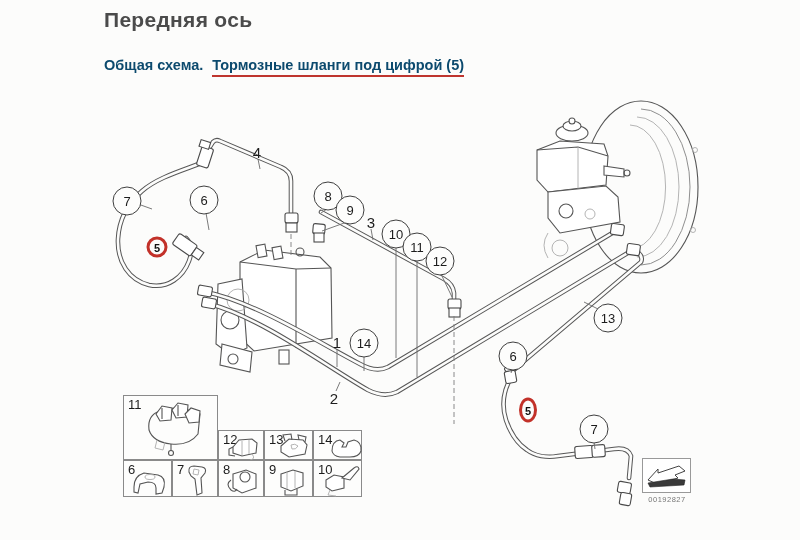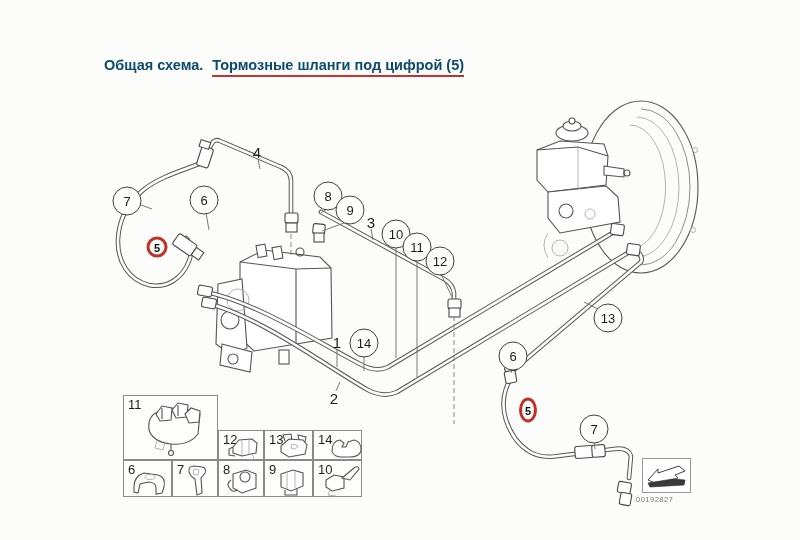--- a/index.html
+++ b/index.html
@@ -48,29 +48,30 @@
   }
   .cell .clabel{
     position:absolute;left:4px;top:1px;font-size:13px;color:#1c1c1c;
   }
   .cell svg{position:absolute;left:0;top:0;}
   .stamp{
     position:absolute;left:642px;top:458px;width:49px;height:35px;
     border:1px solid #999;background:#fff;box-sizing:border-box;
   }
   .stampcode{
-    position:absolute;left:636px;top:495px;width:62px;
+    position:absolute;left:636px;top:495px;width:62px;text-align:center;
     font-size:7.5px;color:#777;letter-spacing:.5px;
   }
 </style>
 </head>
 <body>
 
 <div class="page">
 
+  <h1 class="title">Передняя ось</h1>
 
   <div class="subtitle">
     <span class="plain">Общая схема.</span><span class="hl">Тормозные шланги под цифрой (5)</span>
   </div>
 
   <svg class="art" width="800" height="540" viewBox="0 0 800 540">
     <defs>
       <path id="pT4" d="M206 153 L213 142 Q216 139 220 141 L281 167 Q291 171 291 181 L291 217"></path>
       <path id="pT3" d="M321 212 L444 279 Q453 284 454 293 L454 303"></path>
       <path id="pT1" d="M206 292 C255 302 318 342 360 364 Q376 373 388 367 L614 232"></path>

